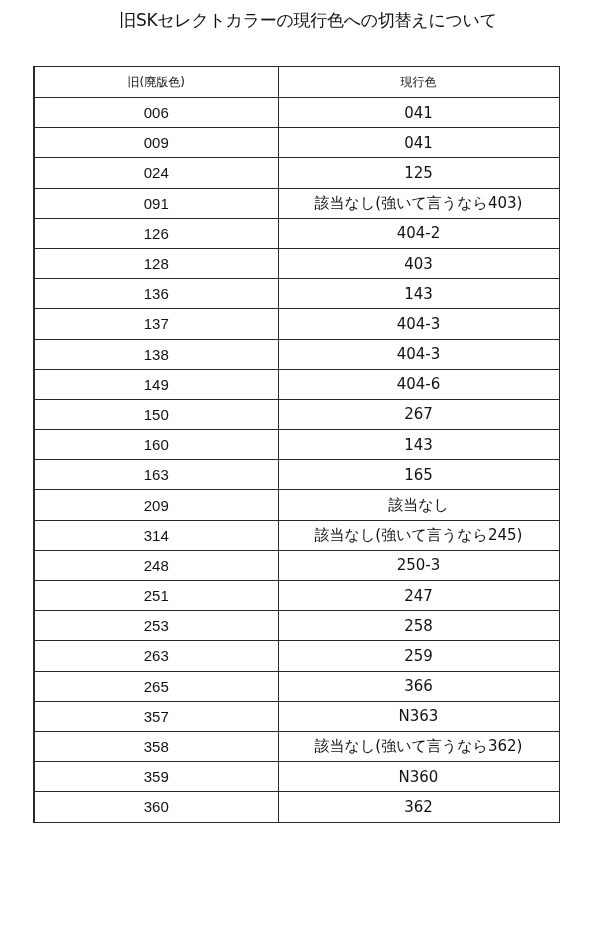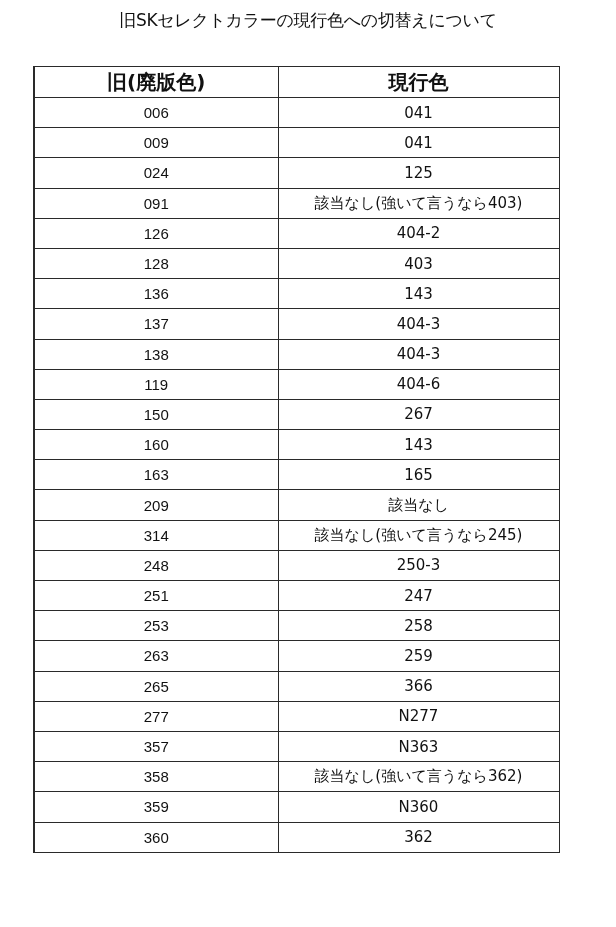--- a/index.html
+++ b/index.html
@@ -42,22 +42,21 @@
       text-align: center;
       vertical-align: middle;
       padding: 0;
       font-weight: normal;
       font-size: 15px;
       white-space: nowrap;
       overflow: hidden;
     }
     table.conv th {
       height: 30px;
-      font-size: 20px;
-      font-weight: bold;
+      font-size: 12px;
     }
     table.conv td {
       height: 29.2px;
     }
     table.conv tr > *:first-child {
       border-left-width: 2px;
     }
     table.conv tr > *:last-child {
       border-right-width: 1px;
     }
@@ -113,21 +112,21 @@
       </tr>
       <tr>
         <td class="num">137</td>
         <td>404-3</td>
       </tr>
       <tr>
         <td class="num">138</td>
         <td>404-3</td>
       </tr>
       <tr>
-        <td class="num">119</td>
+        <td class="num">149</td>
         <td>404-6</td>
       </tr>
       <tr>
         <td class="num">150</td>
         <td>267</td>
       </tr>
       <tr>
         <td class="num">160</td>
         <td>143</td>
       </tr>
@@ -157,24 +156,20 @@
       </tr>
       <tr>
         <td class="num">263</td>
         <td>259</td>
       </tr>
       <tr>
         <td class="num">265</td>
         <td>366</td>
       </tr>
       <tr>
-        <td class="num">277</td>
-        <td>N277</td>
-      </tr>
-      <tr>
         <td class="num">357</td>
         <td>N363</td>
       </tr>
       <tr>
         <td class="num">358</td>
         <td>該当なし(強いて言うなら362)</td>
       </tr>
       <tr>
         <td class="num">359</td>
         <td>N360</td>

